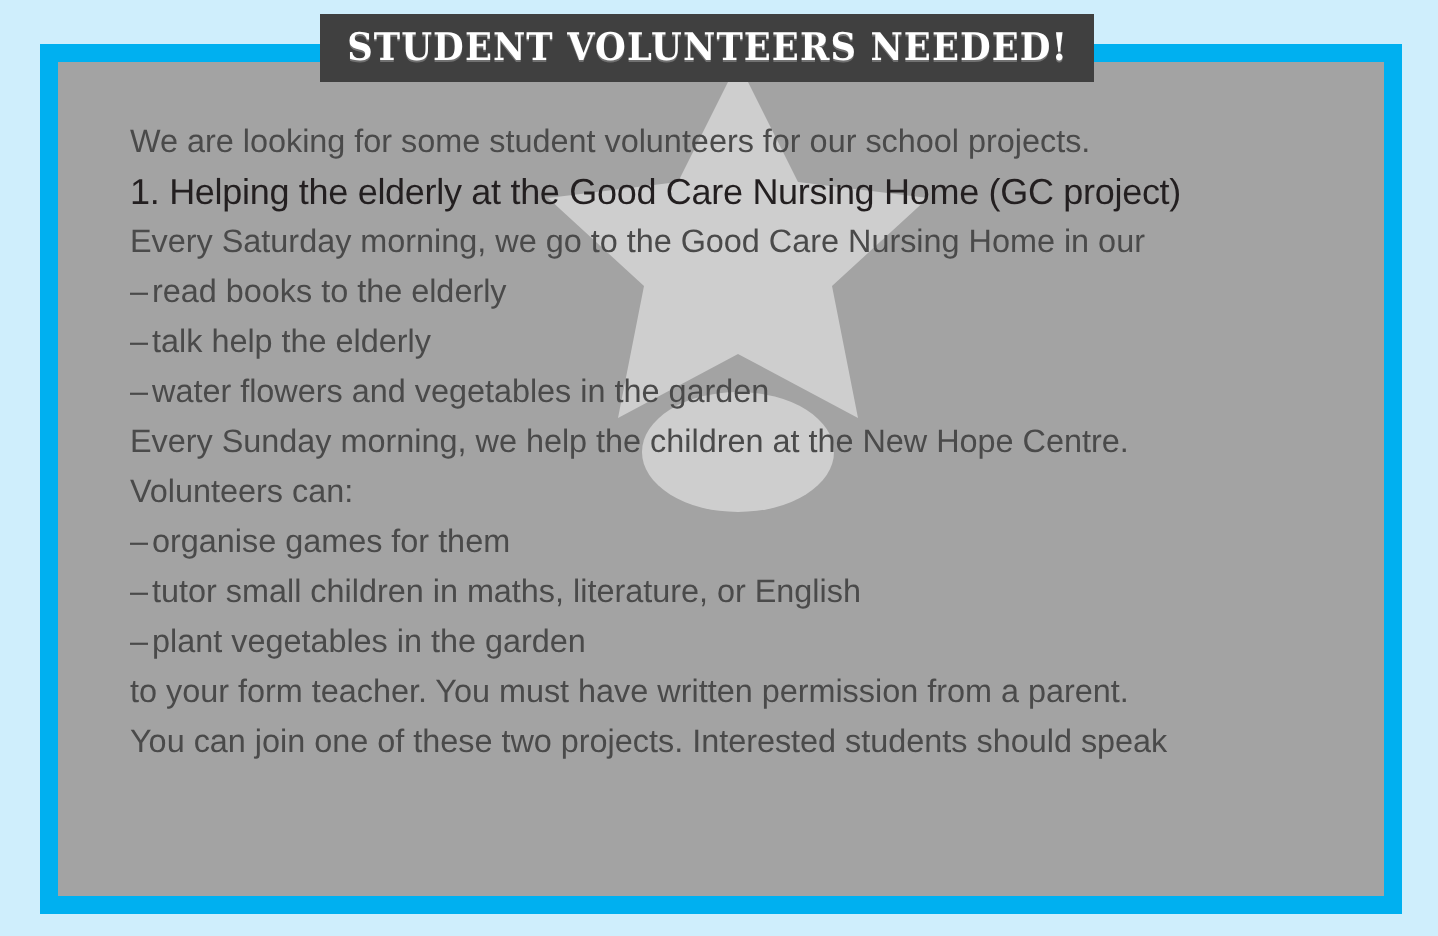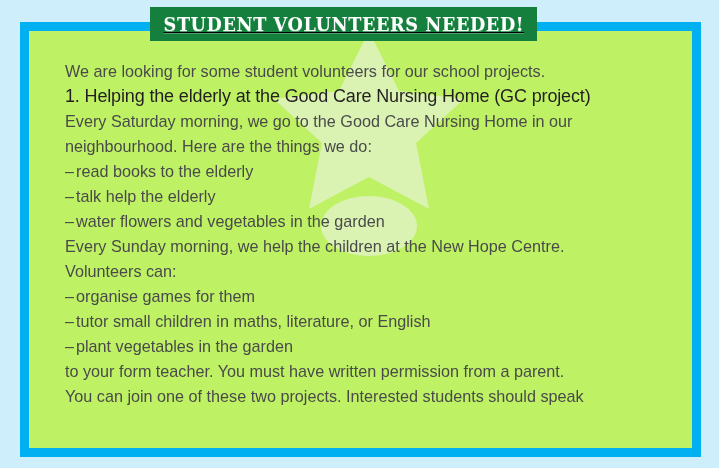--- a/index.html
+++ b/index.html
@@ -33,48 +33,47 @@
     background: #ffffff;
   }
 
   
   #card {
     position: absolute;
     left: 0;
     top: 0;
     right: 0;
     bottom: 0;
-    background: #bef264;
+    background: #a3a3a3;
     overflow: hidden;
   }
 
   
   #watermark {
     position: absolute;
     left: 215px;
     top: -10px;
     width: 250px;
     height: 260px;
     pointer-events: none;
     opacity: 0.55;
   }
 
   
   #banner {
     position: absolute;
-    left: 150px;
+    left: 160px;
     top: 7px;
     width: 387px;
     height: 34px;
-    background: #15803d;
+    background: #404040;
     display: flex;
     align-items: center;
     justify-content: center;
     z-index: 5;
-    text-decoration: underline;
   }
   #banner-text {
     color: #ffffff;
     font-family: "DejaVu Serif", serif;
     font-weight: bold;
     font-size: 19px;
     letter-spacing: 0.6px;
     white-space: nowrap;
     transform: scaleX(0.93);
     text-shadow: 0 1px 0 rgba(255,255,255,0.25);
@@ -141,21 +140,20 @@
       <div id="content">
 
         <p class="para">
           <span class="ln">We are looking for some student volunteers for our school projects.</span>
         </p>
 
         <p class="heading">1. Helping the elderly at the Good Care Nursing Home (GC project)</p>
 
         <p class="para">
           <span class="ln">Every Saturday morning, we go to the Good Care Nursing Home in our</span>
-          <span class="ln">neighbourhood. Here are the things we do:</span>
         </p>
 
         <p class="bullet">
           <span class="dash">–</span><span>read books to the elderly</span>
         </p>
         <p class="bullet">
           <span class="dash">–</span><span>talk help the elderly</span>
         </p>
         <p class="bullet">
           <span class="dash">–</span><span>water flowers and vegetables in the garden</span>

